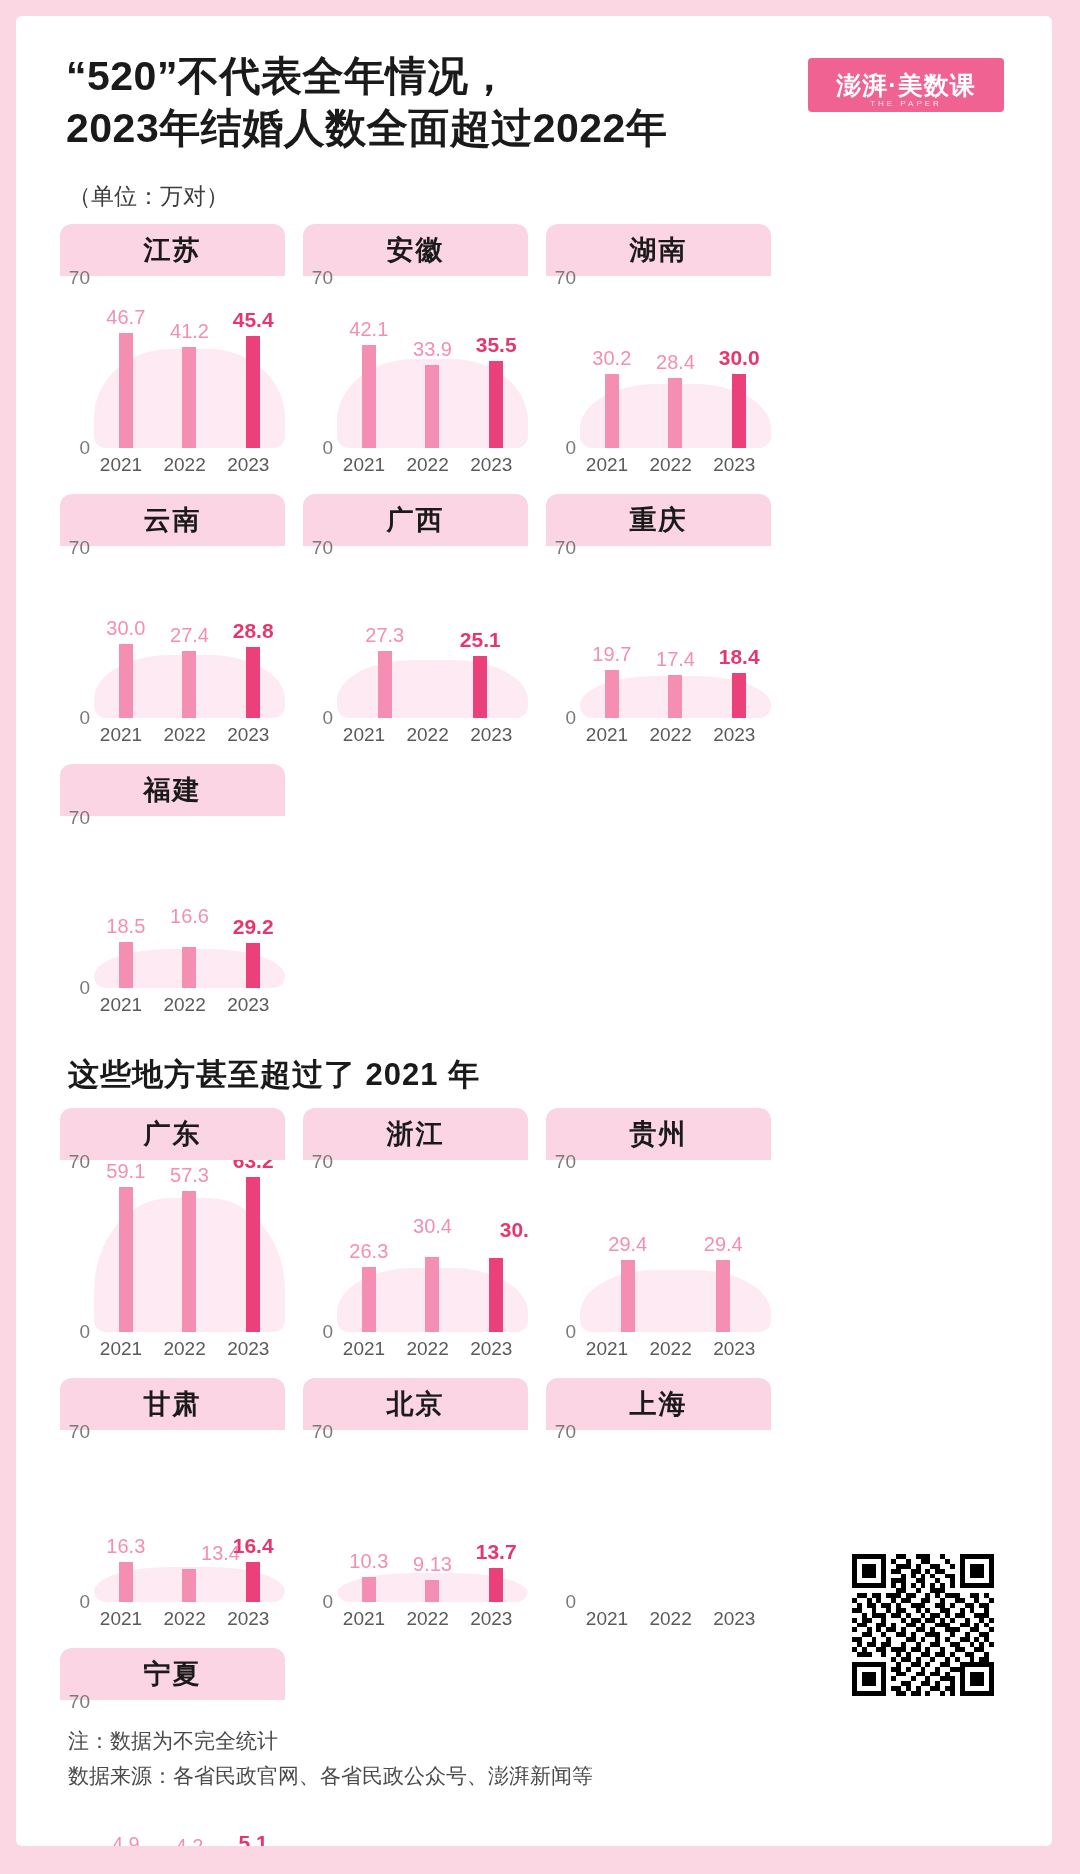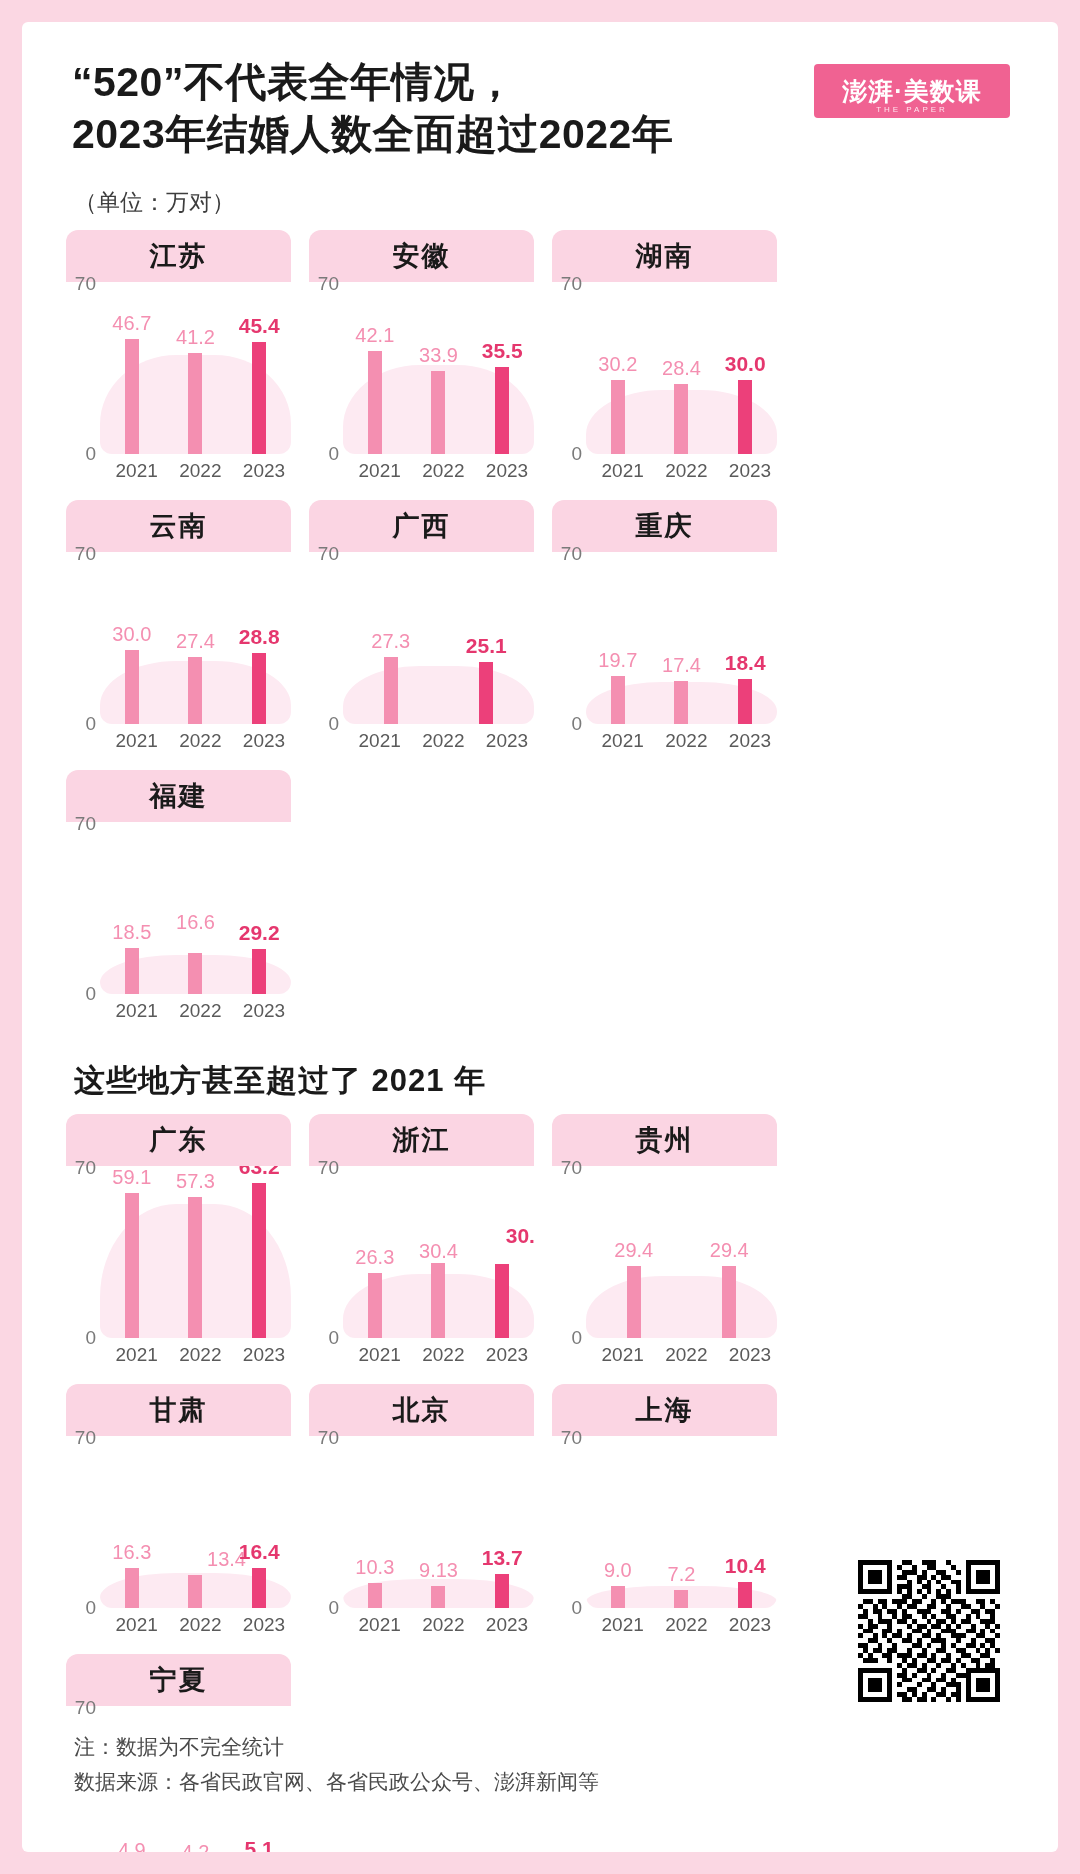--- a/index.html
+++ b/index.html
@@ -6,21 +6,21 @@
   html, body {
     margin: 0; padding: 0;
     width: 1080px; height: 1874px;
     background: #fbd7e3;
     font-family: "Liberation Sans", "DejaVu Sans", sans-serif;
   }
   #page {
     position: relative;
     width: 1080px; height: 1874px;
     background: #fbd7e3;
-    padding: 22px;
+    padding: 16px;
   }
   #card {
     position: relative;
     width: 1036px; height: 1830px;
     background: #ffffff;
     border-radius: 6px;
     overflow: hidden;
   }
 
   
@@ -167,21 +167,21 @@
   }
 
   .xaxis {
     display: flex;
     justify-content: space-around;
     margin-left: 34px;
     margin-top: 6px;
   }
   .xtick {
     width: 52px;
-    text-align: right;
+    text-align: left;
     font-size: 19px;
     color: #5a5a5a;
   }
 
   
   .section-head {
     margin: 20px 0 4px 52px;
     font-size: 31px;
     font-weight: bold;
     color: #1a1a1a;
@@ -517,21 +517,21 @@
                 <div class="tick tick-bot">0</div>
               </div>
               <div class="plot">
                 <div class="band" style="height: 64.2395px;"></div>
                 <div class="bars">
                   <div class="barcol">
                     <div class="barlabel" style="bottom: 68.6229px;">26.3</div>
                     <div class="bar" style="height: 64.6229px;"></div>
                   </div>
                   <div class="barcol">
-                    <div class="barlabel" style="bottom: 75px;">30.4</div>
+                    <div class="barlabel" style="bottom: 94px;">30.4</div>
                     <div class="bar" style="height: 74.6971px;"></div>
                   </div>
                   <div class="barcol">
                     <div class="barlabel latest" style="bottom: 90px; margin-left: 24px;">30.1</div>
                     <div class="bar latest" style="height: 73.96px;"></div>
                   </div>
                 </div>
               </div>
             </div>
             <div class="xaxis">
@@ -644,37 +644,20 @@
         </div>
         <div class="panel">
           <div class="panel-inner">
             <div class="panel-head">
               <span class="panel-name">上海</span>
             </div>
             <div class="plot-wrap">
               <div class="axis">
                 <div class="tick tick-top">70</div>
                 <div class="tick tick-bot">0</div>
-              </div>
-              <div class="plot">
-                <div class="band" style="height: 21.9767px;"></div>
-                <div class="bars">
-                  <div class="barcol">
-                    <div class="barlabel" style="bottom: 26.1143px;">9.0</div>
-                    <div class="bar" style="height: 22.1143px;"></div>
-                  </div>
-                  <div class="barcol">
-                    <div class="barlabel" style="bottom: 21.6914px;">7.2</div>
-                    <div class="bar" style="height: 17.6914px;"></div>
-                  </div>
-                  <div class="barcol">
-                    <div class="barlabel latest" style="bottom: 29.5543px;">10.4</div>
-                    <div class="bar latest" style="height: 25.5543px;"></div>
-                  </div>
-                </div>
               </div>
             </div>
             <div class="xaxis">
               <div class="xtick">2021</div>
               <div class="xtick">2022</div>
               <div class="xtick">2023</div>
             </div>
           </div>
         </div>
         <div class="panel">

